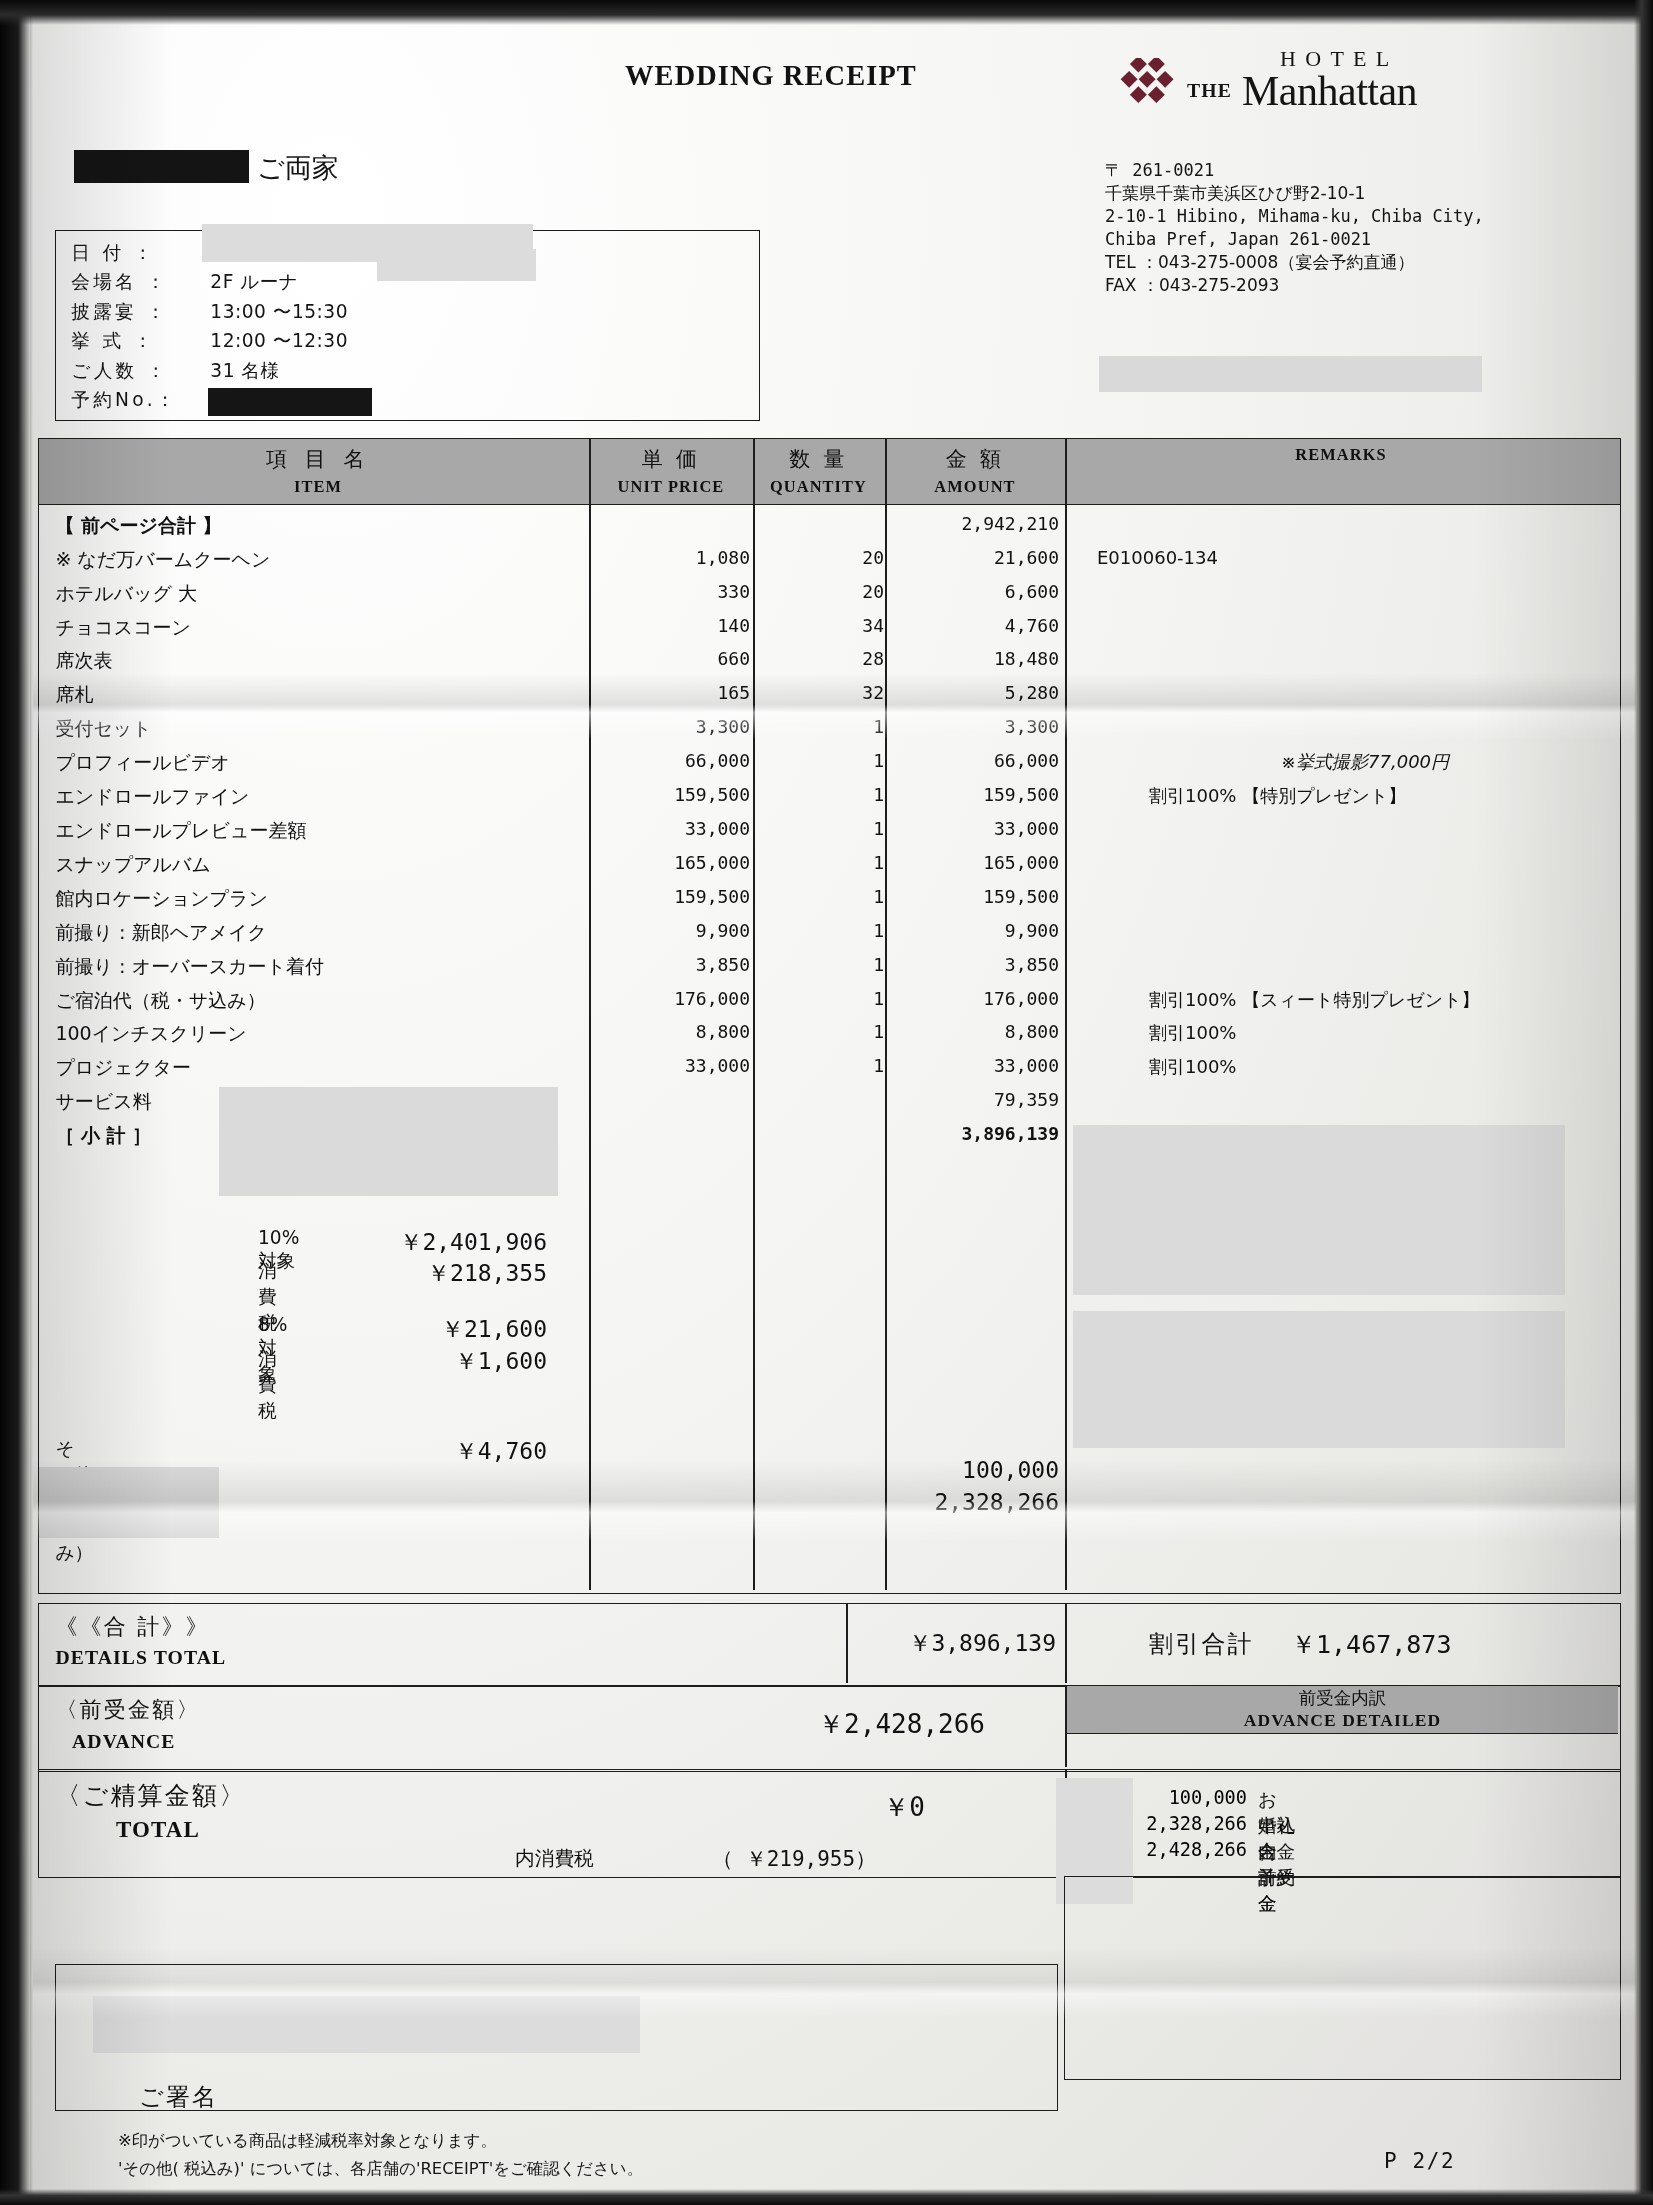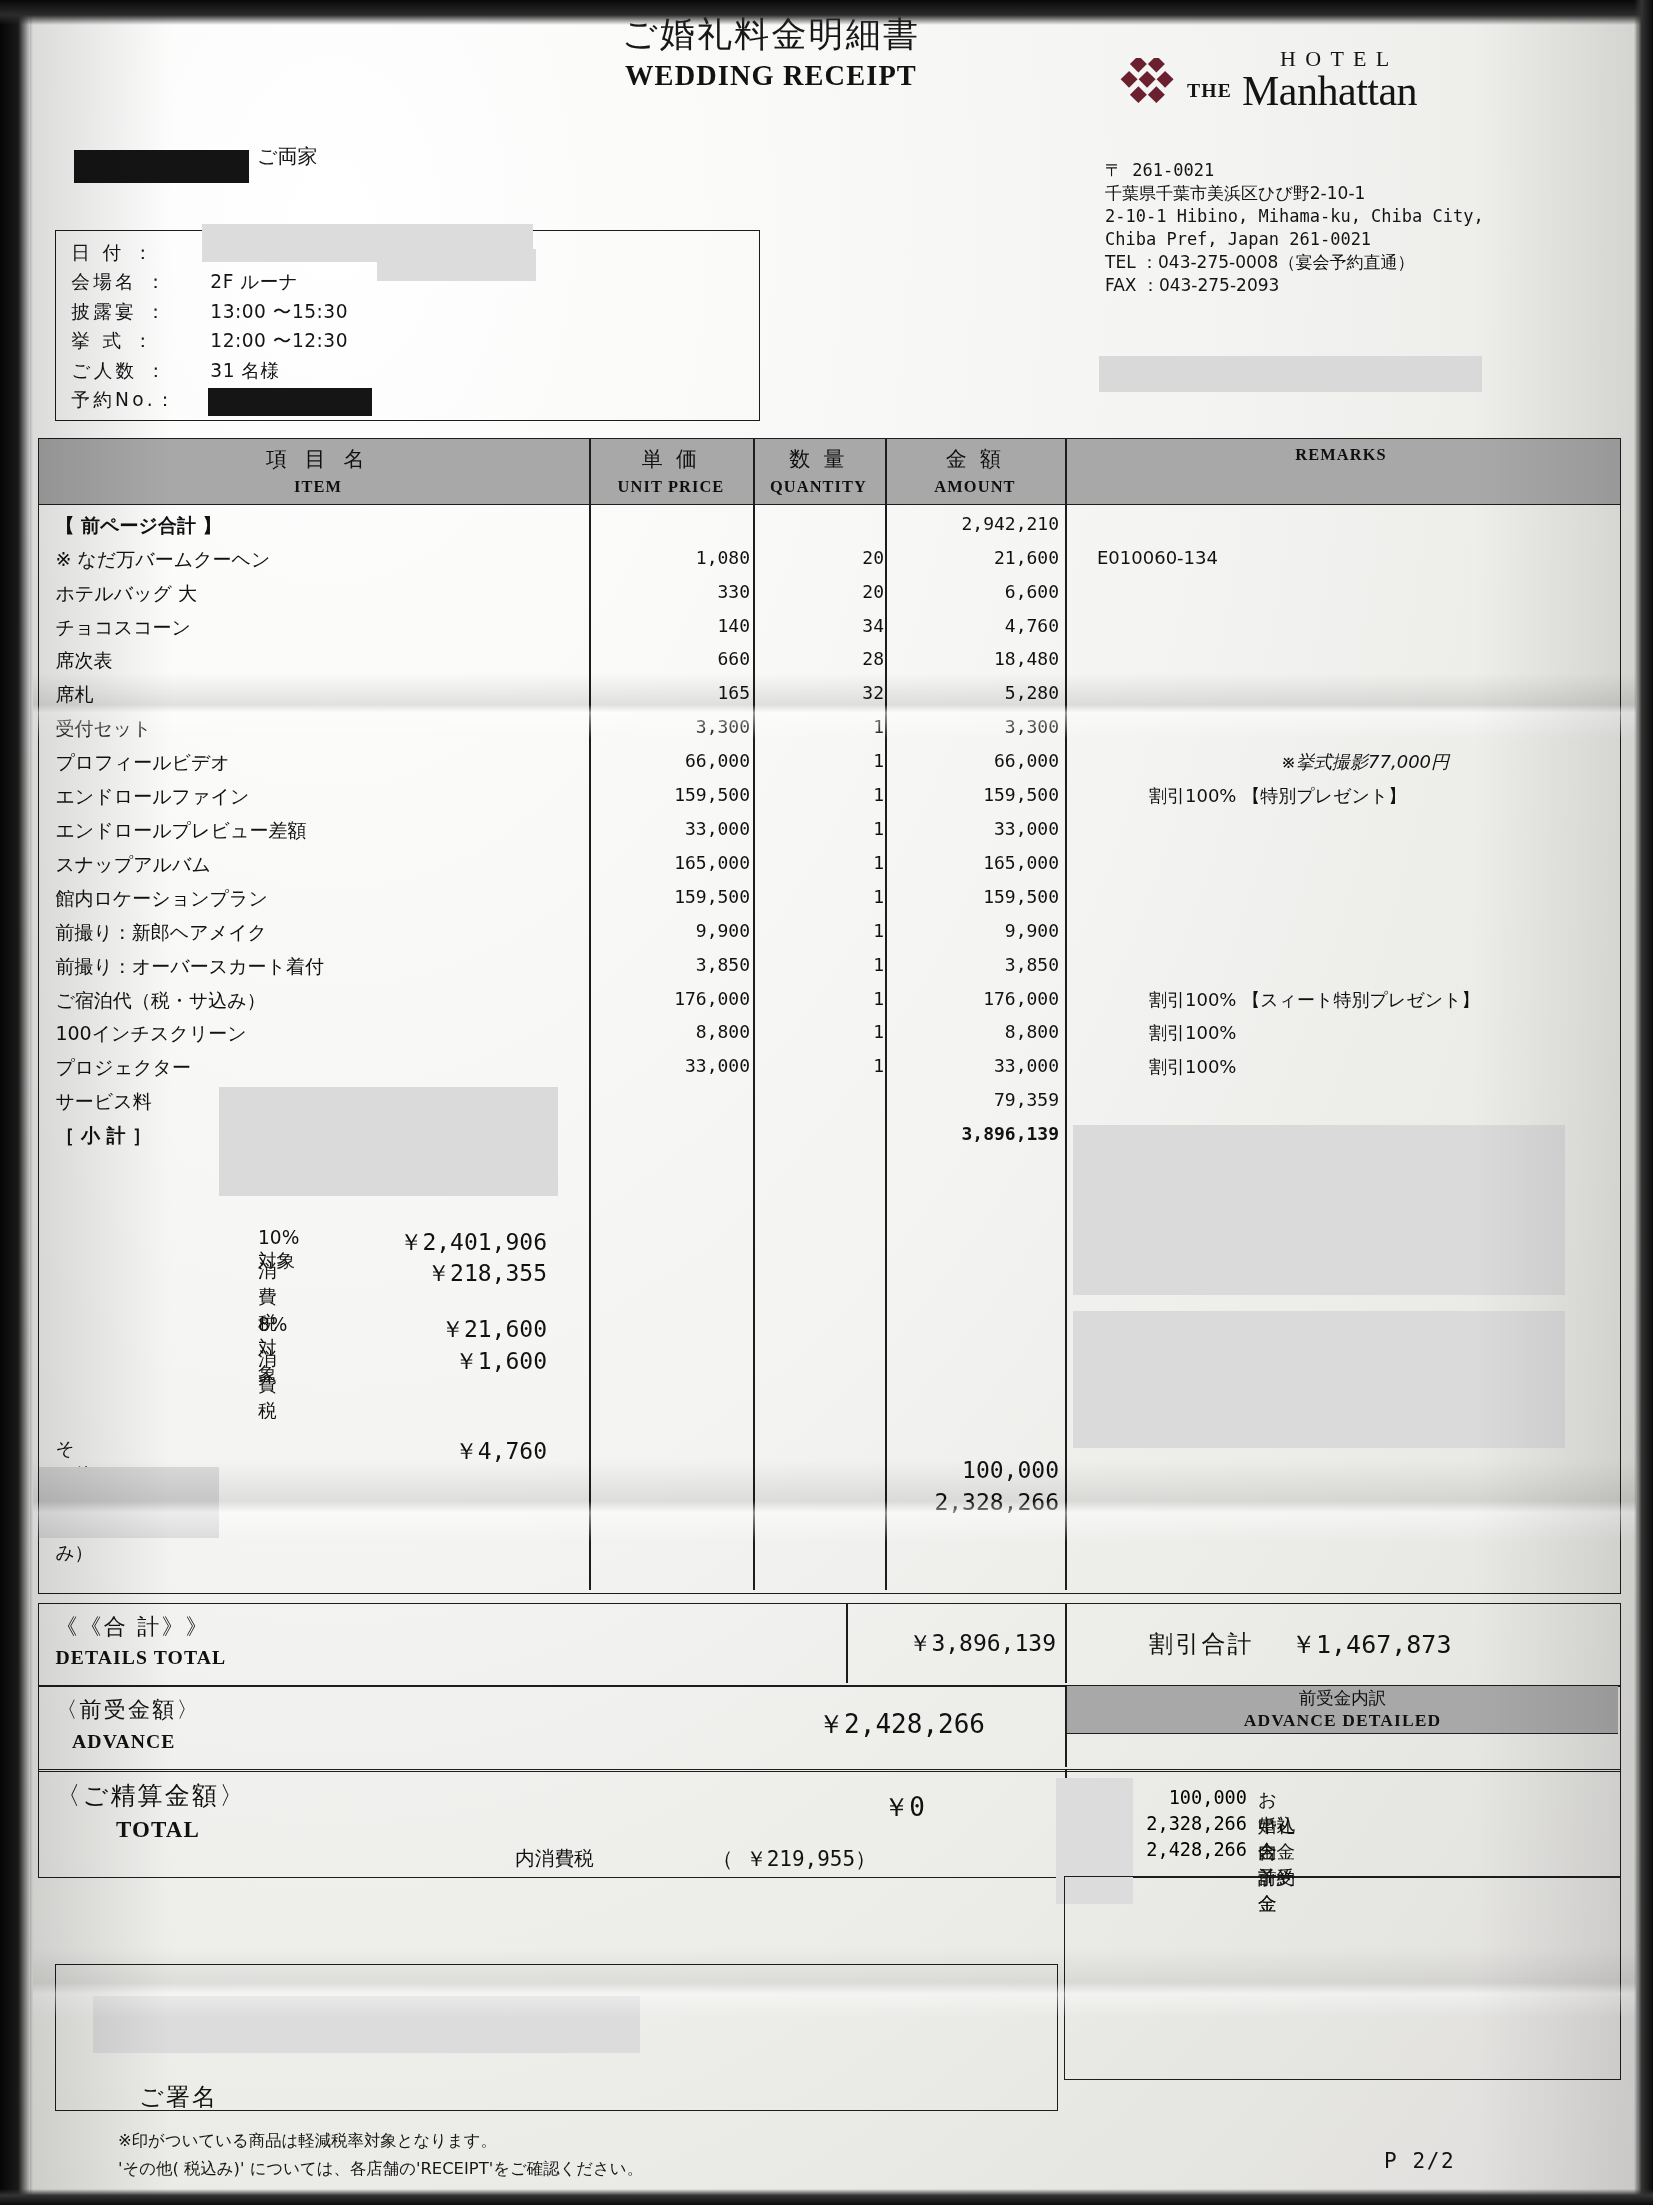--- a/index.html
+++ b/index.html
@@ -107,23 +107,23 @@
     position: absolute; left: 1099px; top: 356px;
     width: 383px; height: 36px; background: #d9d9d9;
   }
 
   
   #redact-family {
     position: absolute; left: 74px; top: 150px;
     width: 175px; height: 33px; background: #141414;
   }
   #family-label {
-    position: absolute; left: 257px; top: 143px;
+    position: absolute; left: 257px; top: 150px;
     font-family: "DejaVu Sans", sans-serif;
-    font-size: 20px; color: #141414;
+    font-size: 27px; color: #141414;
   }
 
   
   #infobox {
     position: absolute; left: 55px; top: 230px;
     width: 703px; height: 189px;
     border: 1.6px solid #1b1b1b;
   }
   .info-row {
     position: absolute; left: 15.3px;
@@ -239,21 +239,20 @@
   #page-no {
     position: absolute; left: 1384px; top: 2149px;
     font-family: "DejaVu Sans Mono", monospace; font-size: 21px; color: #111; letter-spacing: 1.6px;
   }
 </style>
 </head>
 <body>
 
 <div id="paper">
 
-  <div id="doc-title">ご婚礼料金明細書</div>
   <div id="doc-subtitle">WEDDING RECEIPT</div>
 
   <div id="logo">
     <svg id="logo-mark" viewBox="0 0 110 95">
       <g fill="#6b2030">
         <rect x="30" y="0" width="22" height="22" transform="rotate(45 41 11)"></rect>
         <rect x="63" y="0" width="22" height="22" transform="rotate(45 74 11)"></rect>
         <rect x="13" y="28" width="22" height="22" transform="rotate(45 24 39)"></rect>
         <rect x="46" y="28" width="22" height="22" transform="rotate(45 57 39)"></rect>
         <rect x="79" y="28" width="22" height="22" transform="rotate(45 90 39)"></rect>

